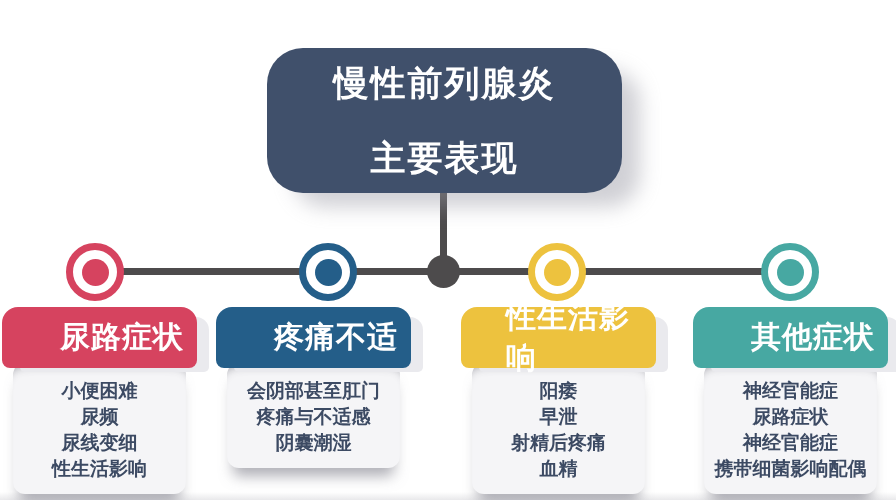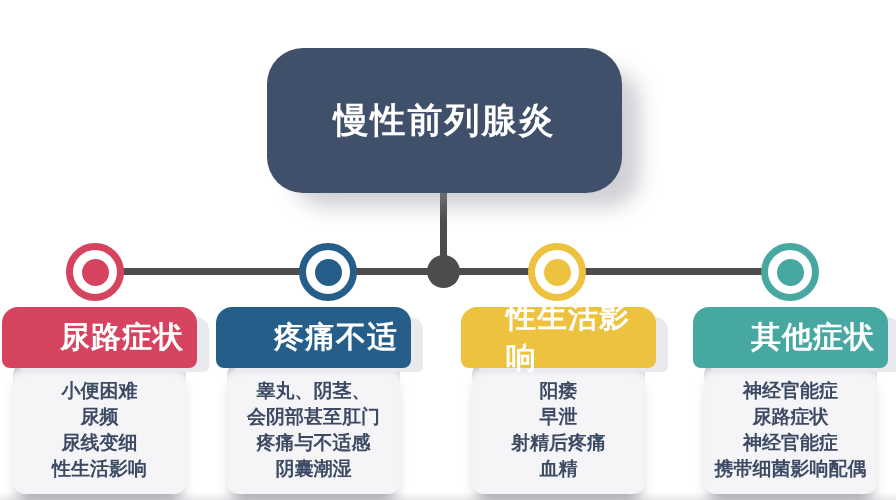--- a/index.html
+++ b/index.html
@@ -73,20 +73,21 @@
     opacity:.8;
   }
 </style>
 </head>
 <body>
 
 <div class="stage" style="--title-box: #40506b; --connector: #4d4b4c; --header-text: #ffffff; --list-bg: #f5f5f7; --list-text: #3c4a63;">
 
   <div class="title-box">
     <div>慢性前列腺炎</div>
+    <div>主要表现</div>
   </div>
 
   <div class="v-line"></div>
   <div class="h-line"></div>
   <div class="junction"></div>
 
   <div class="ring n1" style="--c: #d6435f;">
     <div class="ring-dot"></div>
   </div>
   <div class="ring n2" style="--c: #245e89;">
@@ -105,21 +106,20 @@
       <div>小便困难</div>
       <div>尿频</div>
       <div>尿线变细</div>
       <div>性生活影响</div>
     </div>
   </div>
 
   <div class="col c2">
     <div class="col-header" style="--c: #245e89;">疼痛不适</div>
     <div class="col-list">
-      <div>睾丸、阴茎、</div>
       <div>会阴部甚至肛门</div>
       <div>疼痛与不适感</div>
       <div>阴囊潮湿</div>
     </div>
   </div>
 
   <div class="col c3">
     <div class="col-header" style="--c: #edc23e;">性生活影响</div>
     <div class="col-list">
       <div>阳痿</div>

